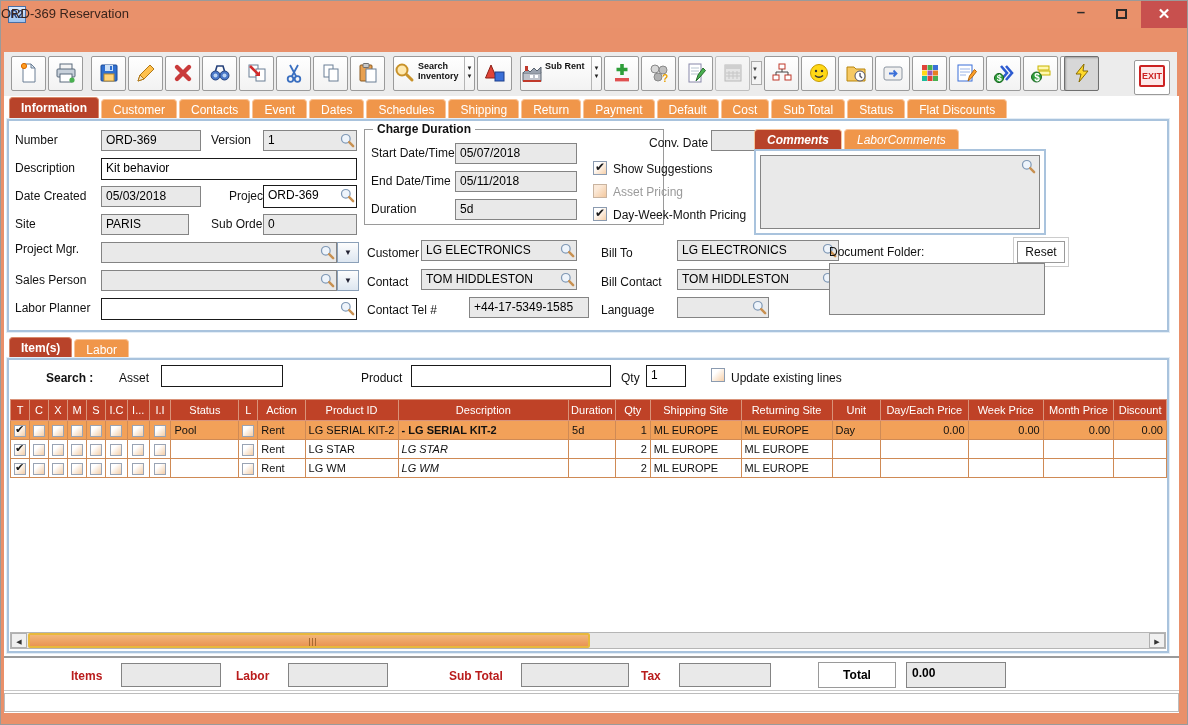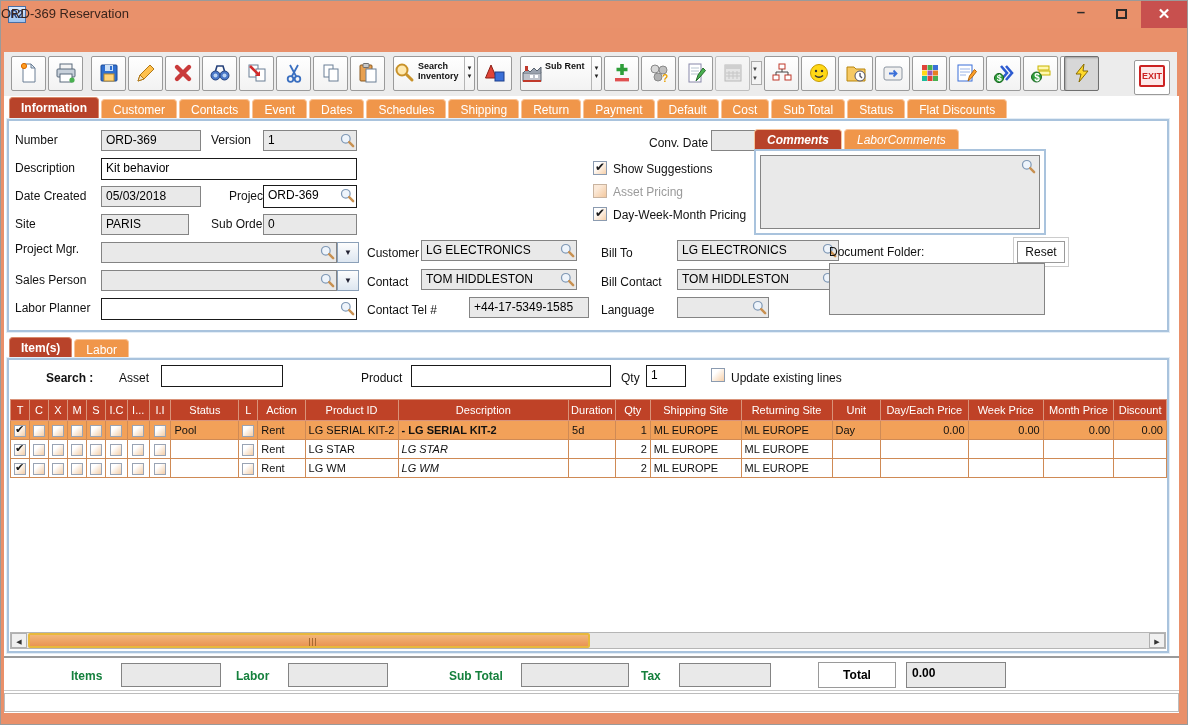--- a/index.html
+++ b/index.html
@@ -78,21 +78,21 @@
   
   .hscroll{position:absolute;left:1px;right:1px;bottom:2px;height:17px;background:#e8e8e8;border:1px solid #b5b5b5;}
   .hs-arrow{position:absolute;top:0;width:16px;height:15px;background:#f0f0f0;border:1px solid #b0b0b0;font-size:7px;text-align:center;line-height:15px;color:#333;}
   .hs-left{left:0;}.hs-right{right:0;}
   .hs-thumb{position:absolute;left:17px;top:0;width:562px;height:15px;background:linear-gradient(#f3b679,#e99454);border:2px solid #e8b83c;border-radius:2px;}
   .hs-grip{position:absolute;left:50%;top:3px;width:7px;height:8px;border-left:1px solid #a86a30;border-right:1px solid #a86a30;}
   .hs-grip::after{content:"";position:absolute;left:2px;top:0;height:8px;border-left:1px solid #a86a30;}
   
   .totals{position:absolute;left:0;top:560px;width:1175px;height:35px;background:#fff;border-top:2px solid #9a9a9a;border-bottom:1px solid #c8c8c8;}
   .tot-fld{position:absolute;top:5px;height:24px;background:#e9e9e9;border:1px solid #848484;font-size:12px;font-weight:bold;padding:3px 5px;}
-  .tot-lbl{position:absolute;top:11px;font-size:12px;font-weight:bold;color:#15803d;}
+  .tot-lbl{position:absolute;top:11px;font-size:12px;font-weight:bold;color:#b91c1c;}
   .total-box{position:absolute;left:814px;top:4px;width:78px;height:26px;background:#fff;border:1px solid #9a9a9a;font-size:12px;font-weight:bold;text-align:center;line-height:24px;}
   .statusbar{position:absolute;left:0;top:597px;width:1175px;height:19px;background:#fff;border:1px solid #bcbcbc;}
 </style>
 </head>
 <body>
 
 <div class="window">
 
   <div class="titlebar">
     <div class="app-badge">R2</div>
@@ -267,20 +267,29 @@
               <path d="M9.8 9.8L14 14" stroke="#c89050" stroke-width="2.6" stroke-linecap="round"></path>
             </svg></span></div>
       <div class="drop" style="left:328px;top:149px">▼</div>
 
       <span class="lbl" style="left:6px;top:180px">Labor Planner</span>
       <div class="fld wht" style="left:92px;top:177px;width:256px;height:22px"><span class="v"></span><span class="mag"><svg width="15" height="15" viewBox="0 0 16 16">
               <circle cx="6.2" cy="6.2" r="4.6" fill="#eef4fb" stroke="#7f98b5" stroke-width="1.3"></circle>
               <path d="M9.8 9.8L14 14" stroke="#c89050" stroke-width="2.6" stroke-linecap="round"></path>
             </svg></span></div>
 
+      <div class="group" style="left:355px;top:8px;width:300px;height:96px">
+        <span class="group-title">Charge Duration</span>
+        <span class="lbl" style="left:6px;top:16px">Start Date/Time</span>
+        <div class="fld" style="left:90px;top:13px;width:122px"><span class="v">05/07/2018</span></div>
+        <span class="lbl" style="left:6px;top:44px">End Date/Time</span>
+        <div class="fld" style="left:90px;top:41px;width:122px"><span class="v">05/11/2018</span></div>
+        <span class="lbl" style="left:6px;top:72px">Duration</span>
+        <div class="fld" style="left:90px;top:69px;width:122px"><span class="v">5d</span></div>
+      </div>
 
       <span class="lbl" style="left:640px;top:15px">Conv. Date</span>
       <div class="fld" style="left:702px;top:9px;width:100px"><span class="v"></span></div>
 
       <span class="chk on" style="left:584px;top:40px"></span>
       <span class="lbl" style="left:604px;top:41px">Show Suggestions</span>
       <span class="chk dis" style="left:584px;top:63px"></span>
       <span class="lbl dim" style="left:604px;top:64px">Asset Pricing</span>
       <span class="chk on" style="left:584px;top:86px"></span>
       <span class="lbl" style="left:604px;top:87px">Day-Week-Month Pricing</span>

